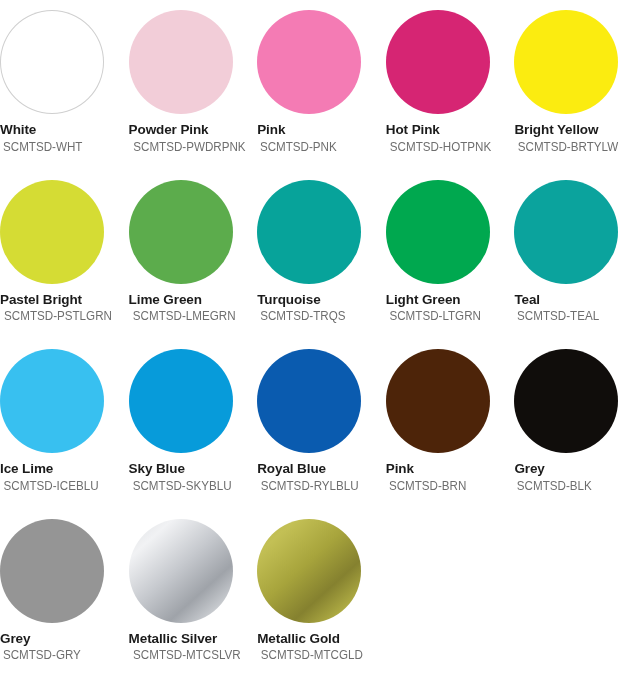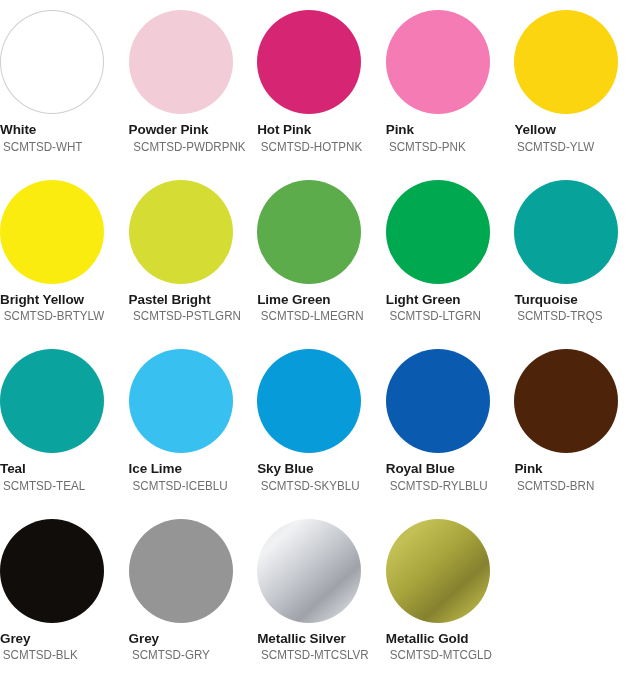--- a/index.html
+++ b/index.html
@@ -71,65 +71,60 @@
   </div>
 
 
   <div class="swatch-cell">
     <div class="swatch-dot" title="Powder Pink" style="background: rgb(242, 205, 216);"></div>
     <div class="swatch-name">Powder Pink</div>
     <div class="swatch-code">SCMTSD-PWDRPNK</div>
   </div>
 
   <div class="swatch-cell">
-    <div class="swatch-dot" title="Hot Pink" style="background: rgb(214, 37, 115);"></div>
-    <div class="swatch-name">Hot Pink</div>
-    <div class="swatch-code">SCMTSD-HOTPNK</div>
-  </div>
-
-  <div class="swatch-cell">
     <div class="swatch-dot" title="Pink" style="background: rgb(244, 123, 180);"></div>
     <div class="swatch-name">Pink</div>
     <div class="swatch-code">SCMTSD-PNK</div>
   </div>
 
   <div class="swatch-cell">
-    <div class="swatch-dot" title="Yellow" style="background: rgb(252, 213, 17);"></div>
-    <div class="swatch-name">Yellow</div>
-    <div class="swatch-code">SCMTSD-YLW</div>
+    <div class="swatch-dot" title="Hot Pink" style="background: rgb(214, 37, 115);"></div>
+    <div class="swatch-name">Hot Pink</div>
+    <div class="swatch-code">SCMTSD-HOTPNK</div>
   </div>
+
 
   <div class="swatch-cell">
     <div class="swatch-dot" title="Bright Yellow" style="background: rgb(251, 236, 16);"></div>
     <div class="swatch-name">Bright Yellow</div>
     <div class="swatch-code">SCMTSD-BRTYLW</div>
   </div>
 
   <div class="swatch-cell">
     <div class="swatch-dot" title="Pastel Green" style="background: rgb(213, 220, 52);"></div>
     <div class="swatch-name">Pastel Bright</div>
     <div class="swatch-code">SCMTSD-PSTLGRN</div>
   </div>
 
   <div class="swatch-cell">
     <div class="swatch-dot" title="Lime Green" style="background: rgb(92, 172, 76);"></div>
     <div class="swatch-name">Lime Green</div>
     <div class="swatch-code">SCMTSD-LMEGRN</div>
   </div>
 
   <div class="swatch-cell">
+    <div class="swatch-dot" title="Turquoise" style="background: rgb(7, 163, 154);"></div>
+    <div class="swatch-name">Turquoise</div>
+    <div class="swatch-code">SCMTSD-TRQS</div>
+  </div>
+
+  <div class="swatch-cell">
     <div class="swatch-dot" title="Light Green" style="background: rgb(0, 168, 79);"></div>
     <div class="swatch-name">Light Green</div>
     <div class="swatch-code">SCMTSD-LTGRN</div>
-  </div>
-
-  <div class="swatch-cell">
-    <div class="swatch-dot" title="Turquoise" style="background: rgb(7, 163, 154);"></div>
-    <div class="swatch-name">Turquoise</div>
-    <div class="swatch-code">SCMTSD-TRQS</div>
   </div>
 
   <div class="swatch-cell">
     <div class="swatch-dot" title="Teal" style="background: rgb(11, 163, 157);"></div>
     <div class="swatch-name">Teal</div>
     <div class="swatch-code">SCMTSD-TEAL</div>
   </div>
 
   <div class="swatch-cell">
     <div class="swatch-dot" title="Ice Blue" style="background: rgb(56, 192, 240);"></div>

